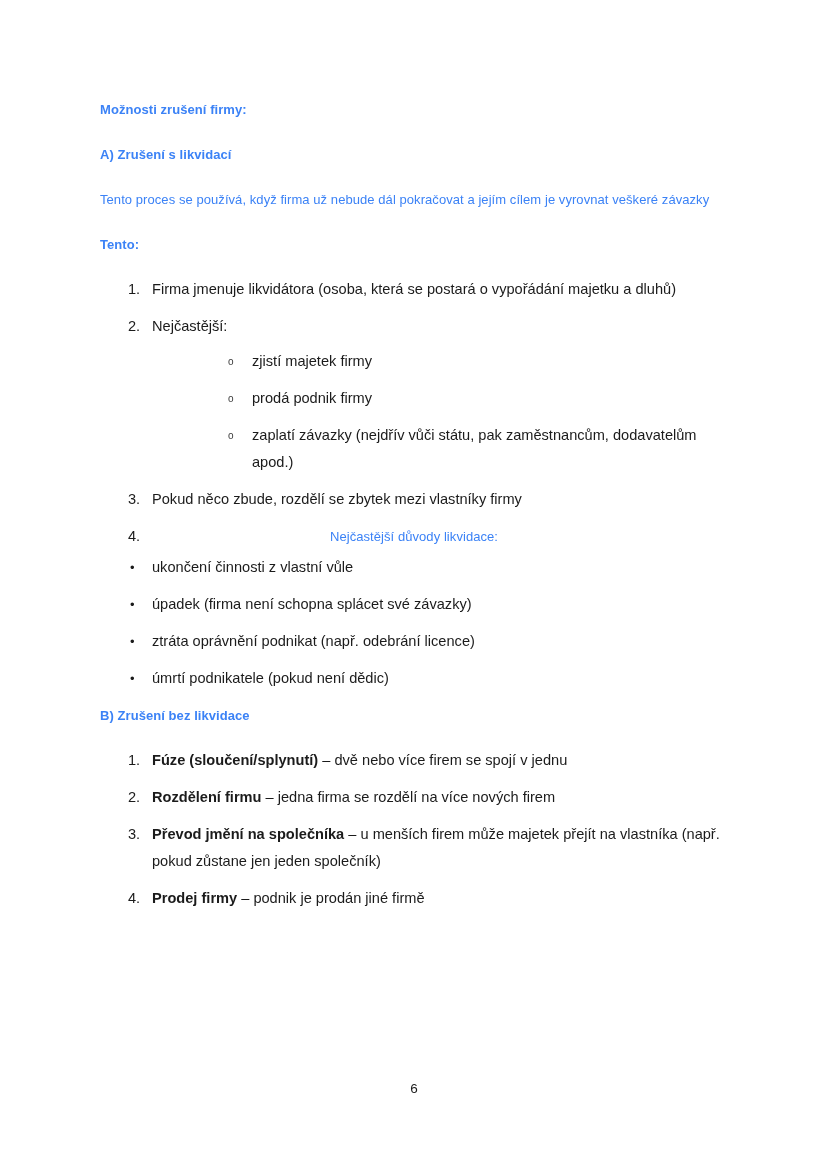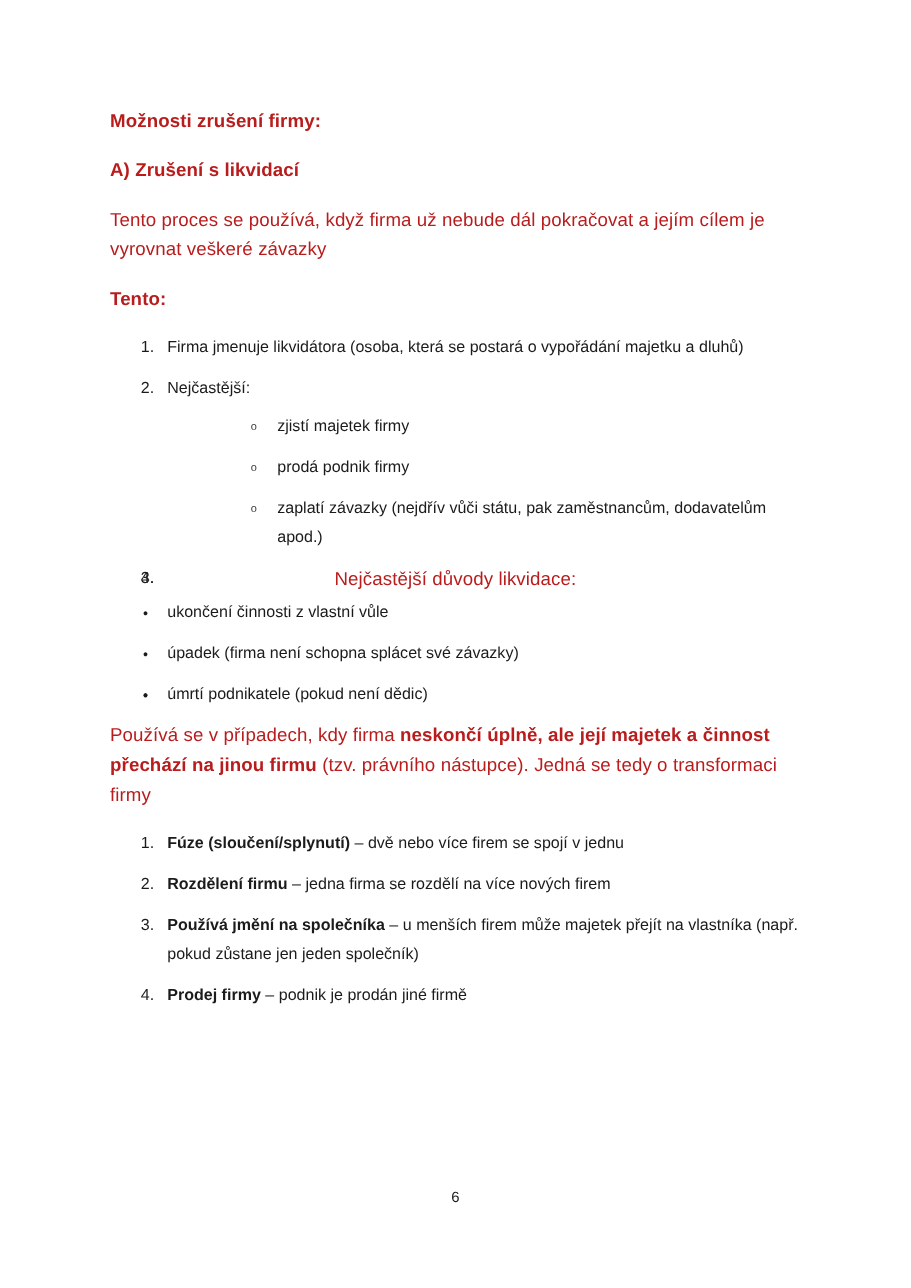--- a/index.html
+++ b/index.html
@@ -20,24 +20,24 @@
   }
   .content {
     position: absolute;
     left: 100px;
     top: 96px;
     width: 628px;
   }
 
   
   .para {
-    font-size: 17px;
+    font-size: 13px;
     line-height: 27px;
     margin: 0 0 18px 0;
-    color: #b91c1c;
+    color: #3b82f6;
     letter-spacing: 0.005em;
   }
   .para.bold {
     font-weight: 700;
   }
   .para.tight {
     margin-bottom: 4px;
     text-align: center;
   }
 
@@ -154,64 +154,64 @@
             <span>prodá podnik firmy</span>
           </li>
           <li>
             <span class="marker">o</span>
             <span>zaplatí závazky (nejdřív vůči státu, pak zaměstnancům, dodavatelům apod.)</span>
           </li>
         </ul>
       </li>
       <li>
         <span class="marker">3.</span>
+        <span>Pokud něco zbude, rozdělí se zbytek mezi vlastníky firmy</span>
       </li>
       <li>
         <span class="marker">4.</span>
       </li>
     </ol>
 
     <p class="para tight">Nejčastější důvody likvidace:</p>
 
     <ul class="bulletlist">
       <li>
         <span class="marker">•</span>
         <span>ukončení činnosti z vlastní vůle</span>
       </li>
       <li>
         <span class="marker">•</span>
         <span>úpadek (firma není schopna splácet své závazky)</span>
       </li>
       <li>
         <span class="marker">•</span>
+        <span>ztráta oprávnění podnikat (např. odebrání licence)</span>
       </li>
       <li>
         <span class="marker">•</span>
         <span>úmrtí podnikatele (pokud není dědic)</span>
       </li>
     </ul>
 
-
-    <p class="para">
-      <span>Používá se v případech, kdy firma </span><span class="b">neskončí úplně, ale její majetek a činnost přechází na jinou firmu</span><span> (tzv. právního nástupce). Jedná se tedy o transformaci firmy</span>
-    </p>
+    <p class="para bold">B) Zrušení bez likvidace</p>
+
 
 
     <ol class="numlist">
       <li>
         <span class="marker">1.</span>
         <span class="b">Fúze (sloučení/splynutí)</span><span> – dvě nebo více firem se spojí v jednu</span>
       </li>
       <li>
         <span class="marker">2.</span>
         <span class="b">Rozdělení firmu</span><span> – jedna firma se rozdělí na více nových firem</span>
       </li>
       <li>
         <span class="marker">3.</span>
-        <span class="b">Používá jmění na společníka</span><span> – u menších firem může majetek přejít na vlastníka (např. pokud zůstane jen jeden společník)</span>
+        <span class="b">Převod jmění na společníka</span><span> – u menších firem může majetek přejít na vlastníka (např. pokud zůstane jen jeden společník)</span>
       </li>
       <li>
         <span class="marker">4.</span>
         <span class="b">Prodej firmy</span><span> – podnik je prodán jiné firmě</span>
       </li>
     </ol>
 
   </div>
 
   <div class="page-number">6</div>

